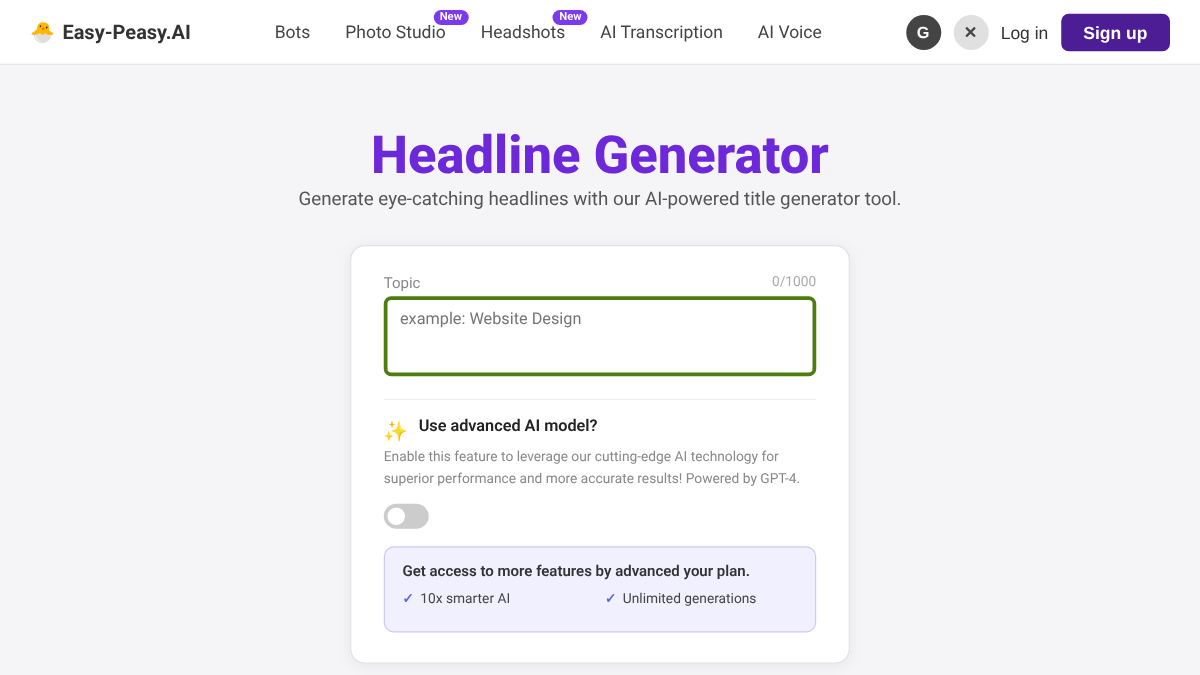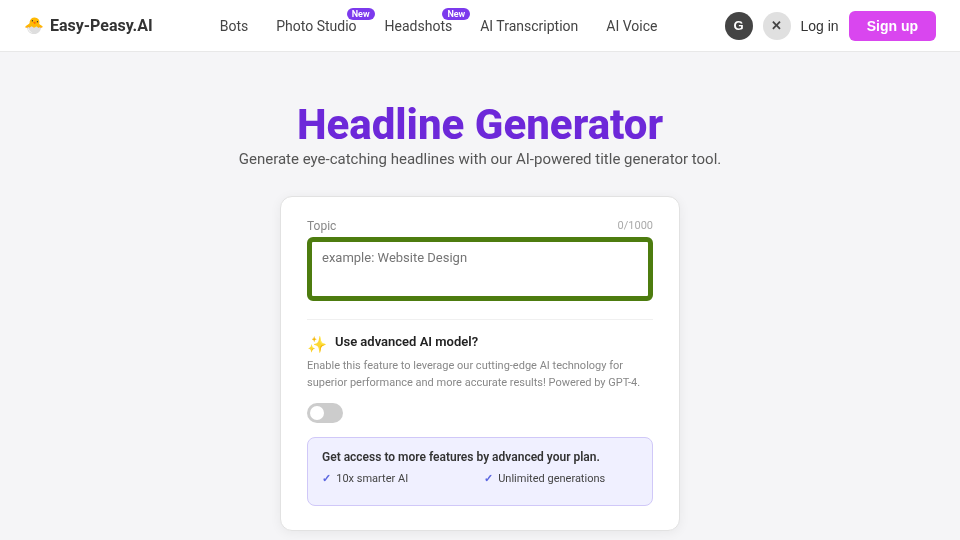--- a/index.html
+++ b/index.html
@@ -81,21 +81,21 @@
       font-size: 14px;
       color: #333;
       background: none;
       border: none;
       cursor: pointer;
       font-weight: 500;
     }
     .btn-signup {
       font-size: 14px;
       color: #fff;
-      background: #d946ef;
+      background: #4c1d95;
       border: none;
       border-radius: 6px;
       padding: 7px 18px;
       cursor: pointer;
       font-weight: 600;
     }
 
     
     main {
       display: flex;
@@ -133,21 +133,21 @@
       margin-bottom: 4px;
     }
     .field-counter {
       float: right;
       font-size: 11px;
       color: #aaa;
       text-align: center;
     }
     .topic-textarea {
       width: 100%;
-      border: 5px solid #4d7c0f;
+      border: 3px solid #4d7c0f;
       border-radius: 6px;
       font-size: 13px;
       color: #bbb;
       padding: 8px 10px;
       resize: none;
       height: 64px;
       outline: none;
       font-family: inherit;
     }
     .section-divider {

